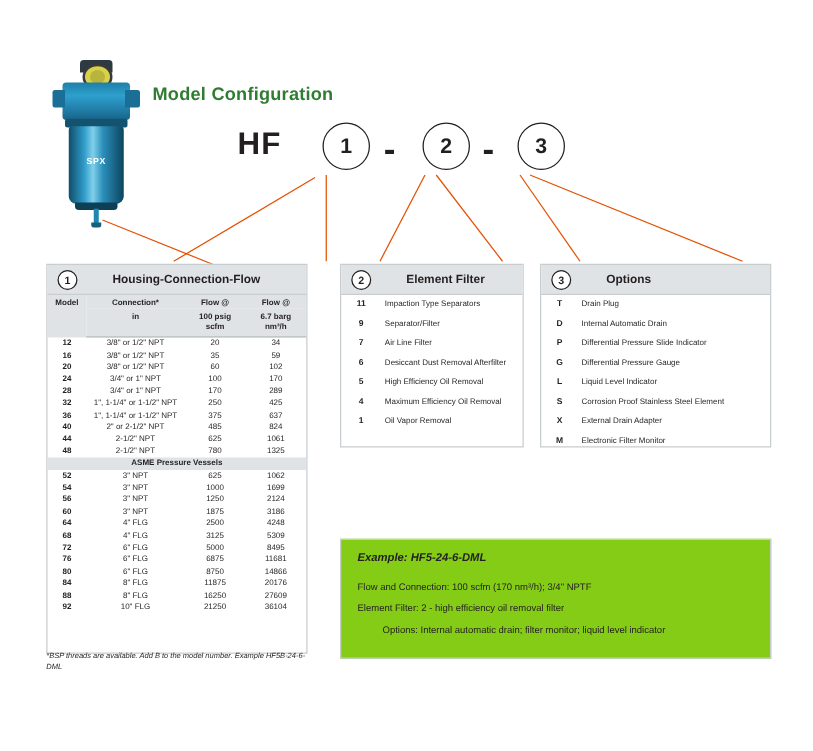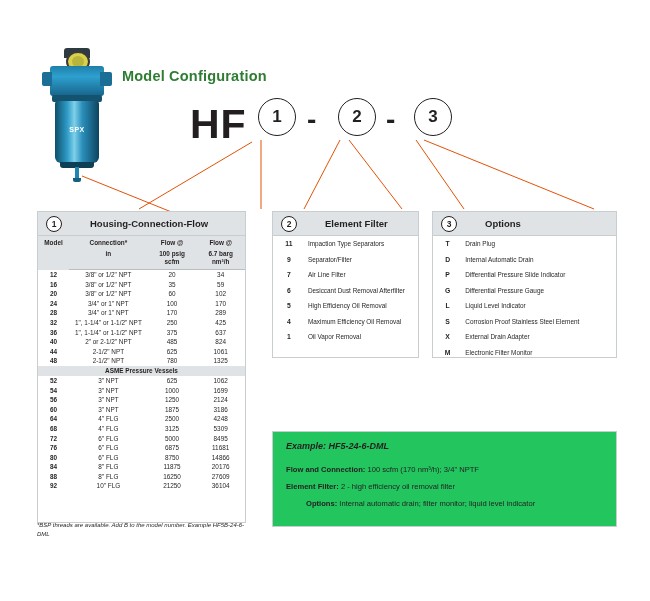--- a/index.html
+++ b/index.html
@@ -29,21 +29,21 @@
   .hsg-drain-tip{position:absolute;left:31px;top:130px;width:8px;height:4px;background:#15607f;border-radius:0 0 2px 2px;}
 
   
   .model-config-title{
     position:absolute;left:118px;top:68px;
     font-size:14.5px;font-weight:bold;color:#2e7d32;letter-spacing:.2px;
   }
 
   
   .code-row{position:absolute;left:186px;top:98px;width:260px;height:44px;}
-  .code-hf{position:absolute;left:0;top:3px;font-size:41px;font-weight:bold;color:#231f20;letter-spacing:1px;}
+  .code-hf{position:absolute;left:0;top:3px;font-size:25px;font-weight:bold;color:#231f20;letter-spacing:1px;}
   .circ{
     position:absolute;top:0;width:36px;height:36px;border-radius:50%;
     border:1.6px solid #231f20;display:flex;align-items:center;justify-content:center;
     font-size:17px;font-weight:bold;color:#231f20;background:#fff;
   }
   .circ.c1{left:68px;}
   .circ.c2{left:148px;}
   .circ.c3{left:224px;}
   .dash{position:absolute;top:6px;font-size:28px;font-weight:bold;color:#231f20;}
   .dash.d1{left:117px;}
@@ -95,25 +95,25 @@
   
   #panel3{left:428px;top:211px;width:183px;height:145px;}
   .t3{width:100%;border-collapse:collapse;font-size:6.4px;}
   .t3 td{height:15.5px;line-height:15.5px;padding:0 3px;vertical-align:middle;}
   .t3 td.key{width:16%;text-align:center;font-weight:bold;font-size:6.8px;}
   .t3 td.val{text-align:left;}
 
   
   .example{
     position:absolute;left:268px;top:431px;width:343px;height:94px;
-    background:#22c55e;border:1px solid #c8cdd0;
+    background:#84cc16;border:1px solid #c8cdd0;
   }
   .example .ex-ttl{position:absolute;left:13px;top:9px;font-size:9px;font-style:italic;font-weight:bold;color:#231f20;}
   .example .ex-line{position:absolute;left:13px;font-size:7.6px;color:#231f20;}
-  .example .ex-line b{font-weight:bold;}
+  .example .ex-line b{font-weight:normal;}
   .ex-l1{top:33px;}
   .ex-l2{top:50px;}
   .ex-l3{top:67px;margin-left:20px;}
 </style>
 </head>
 <body>
 
 <div class="canvas">
 
   <div class="housing">

